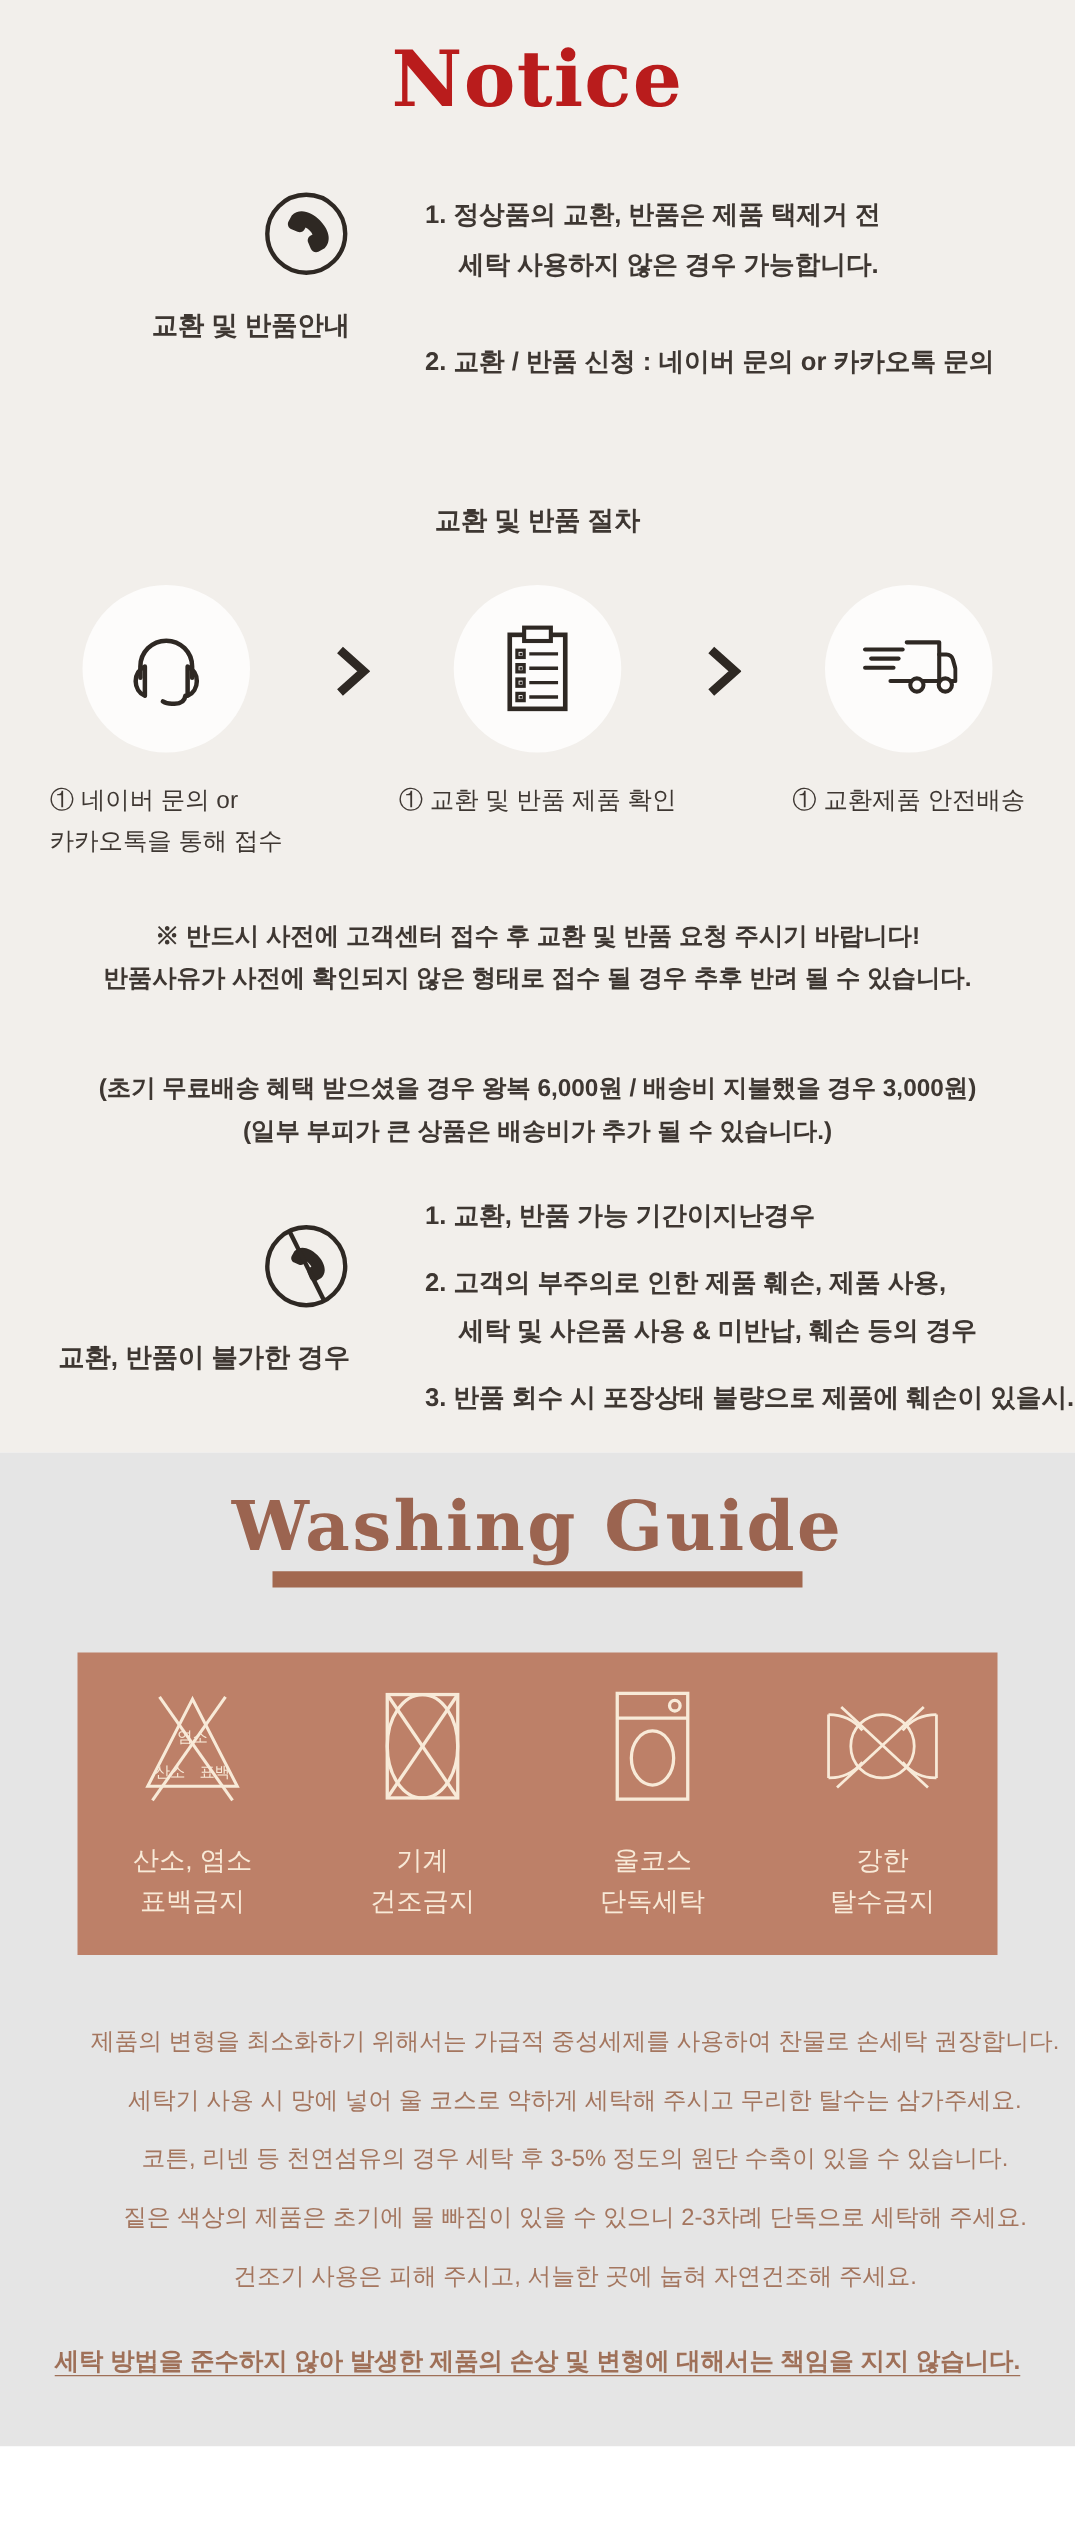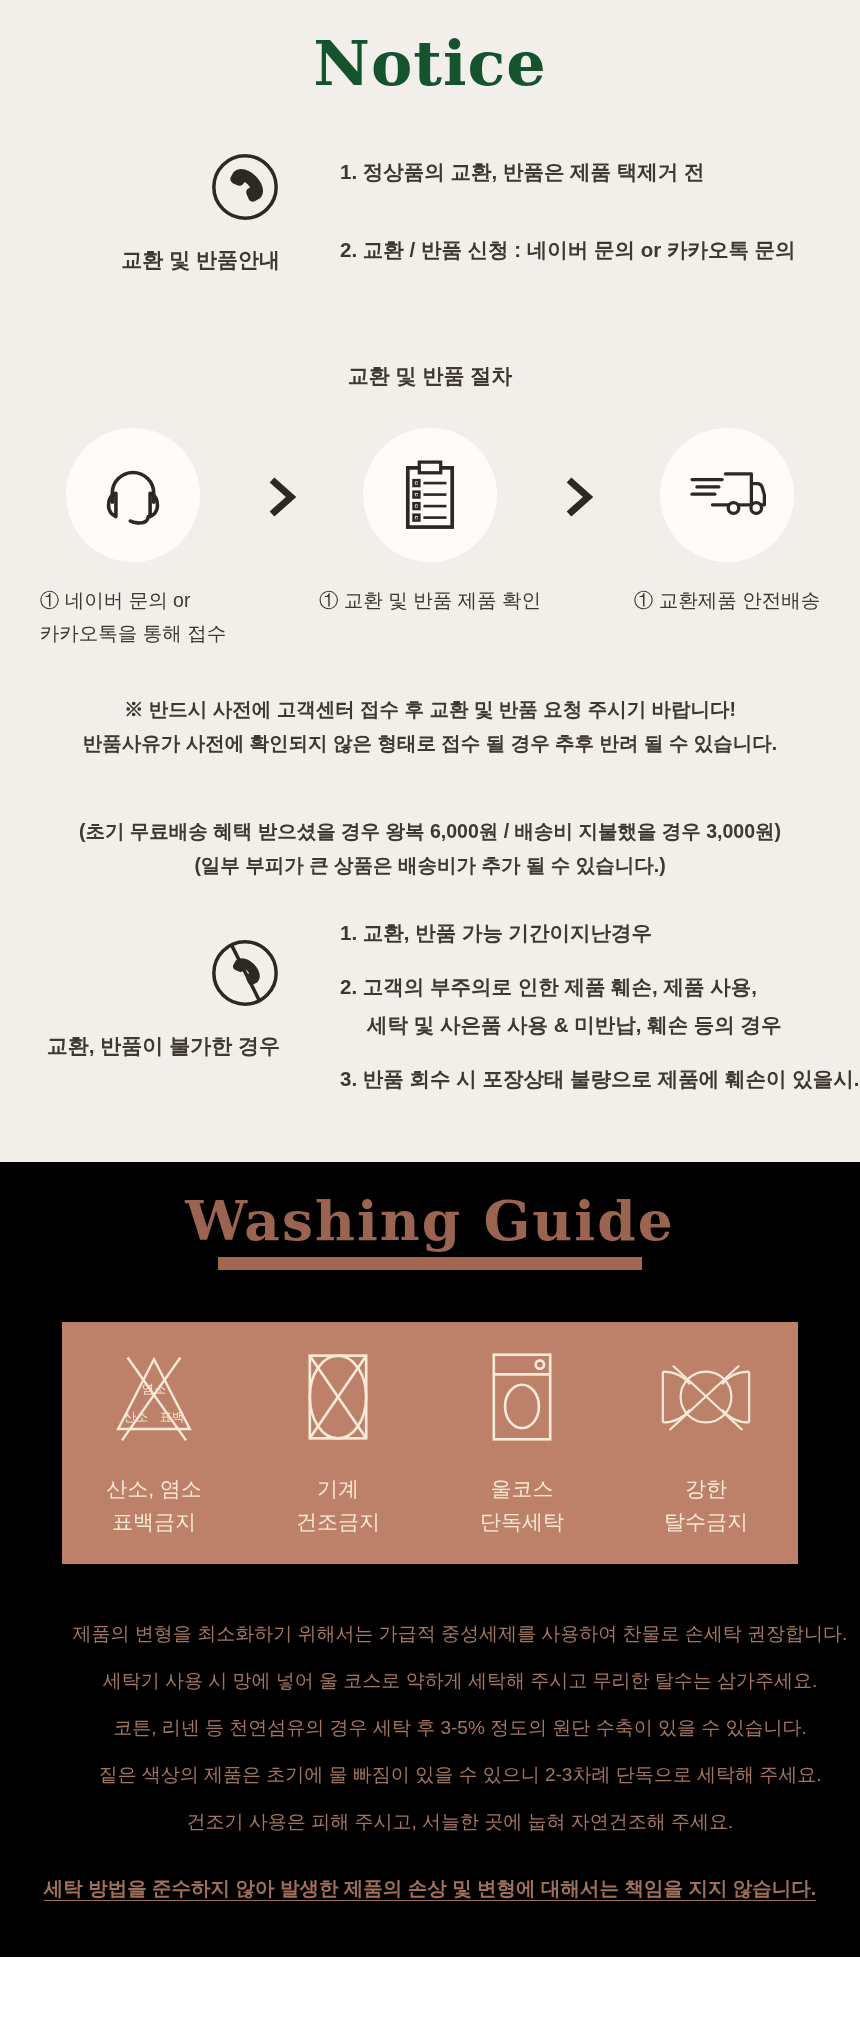--- a/index.html
+++ b/index.html
@@ -6,21 +6,21 @@
   body { background:#ffffff; }
   .page {
     width:860px; height:2021px; overflow:hidden;
     font-family:"Liberation Sans", sans-serif;
     color:#3e3732;
   }
   
   .notice-section { height:1162px; background:#f2efeb; overflow:hidden; }
   .serif-title {
     font-family:"DejaVu Serif", serif; font-weight:700;
-    text-align:center; color:#14532d; letter-spacing:1px;
+    text-align:center; color:#b91c1c; letter-spacing:1px;
   }
   .notice-title { font-size:62px; padding-top:28px; line-height:72px; }
 
   .info-row { display:flex; margin-top:52px; }
   .info-left { width:280px; padding-left:30px; display:flex; flex-direction:column; align-items:flex-end; flex:none; }
   .round-icon { width:70px; height:70px; }
   .info-label { margin-top:24px; font-size:21px; font-weight:700; white-space:nowrap; }
   .info-right { flex:1; padding-left:60px; font-size:20.5px; font-weight:600; line-height:40px; }
   .info-item { margin-bottom:38px; }
   .indent { padding-left:27px; }
@@ -39,21 +39,21 @@
 
   .warning { text-align:center; font-size:19.5px; font-weight:600; line-height:34px; }
   .warning-1 { margin-top:42px; }
   .warning-2 { margin-top:54px; }
 
   .info-row-2 { margin-top:32px; }
   .info-row-2 .info-left { padding-top:24px; }
   .info-row-2 .info-item { margin-bottom:16px; line-height:38px; }
 
   
-  .washing-section { height:795px; background:#000000; overflow:hidden; }
+  .washing-section { height:795px; background:#e5e5e5; overflow:hidden; }
   .washing-title { font-size:55px; padding-top:28px; line-height:62px; color:#9b6450; letter-spacing:2px; }
   .title-bar { width:424px; height:13px; background:#a2684f; margin:5px auto 0 auto; }
 
   .wash-box {
     width:736px; height:242px; background:#bd8068; margin:52px auto 0 auto;
     display:flex;
   }
   .wash-col { flex:1; display:flex; flex-direction:column; align-items:center; padding-top:26px; }
   .wash-icon-slot { height:98px; display:flex; align-items:center; justify-content:center; }
   .wash-label { margin-top:26px; text-align:center; color:#f8ead8; font-size:21px; font-weight:500; line-height:33px; white-space:nowrap; }
@@ -80,20 +80,21 @@
           <circle cx="32" cy="32" r="28.5" fill="none" stroke="#2e2823" stroke-width="3.2"></circle>
           <g transform="rotate(45 32 32)">
             <path d="M15 30 c0-8 8-12 17-12 s17 4 17 12 l-1.5 5 c-0.8 2.2-3.4 3.2-5.6 2.3 l-4.4-1.8 c-2-0.8-3-3-2.3-5 l0.4-1.4 c-2.3-0.8-4.9-0.8-7.2 0 l0.4 1.4 c0.7 2-0.3 4.2-2.3 5 l-4.4 1.8 c-2.2 0.9-4.8-0.1-5.6-2.3 z" fill="#2e2823"></path>
           </g>
         </svg>
         <div class="info-label">교환 및 반품안내</div>
       </div>
       <div class="info-right">
         <div class="info-item">
           <div>1. 정상품의 교환, 반품은 제품 택제거 전</div>
+          <div class="indent">세탁 사용하지 않은 경우 가능합니다.</div>
         </div>
         <div class="info-item">2. 교환 / 반품 신청 : 네이버 문의 or 카카오톡 문의</div>
       </div>
     </div>
 
     <h2 class="procedure-title">교환 및 반품 절차</h2>
 
     <div class="steps">
       <div class="step">
         <div class="step-circle">

